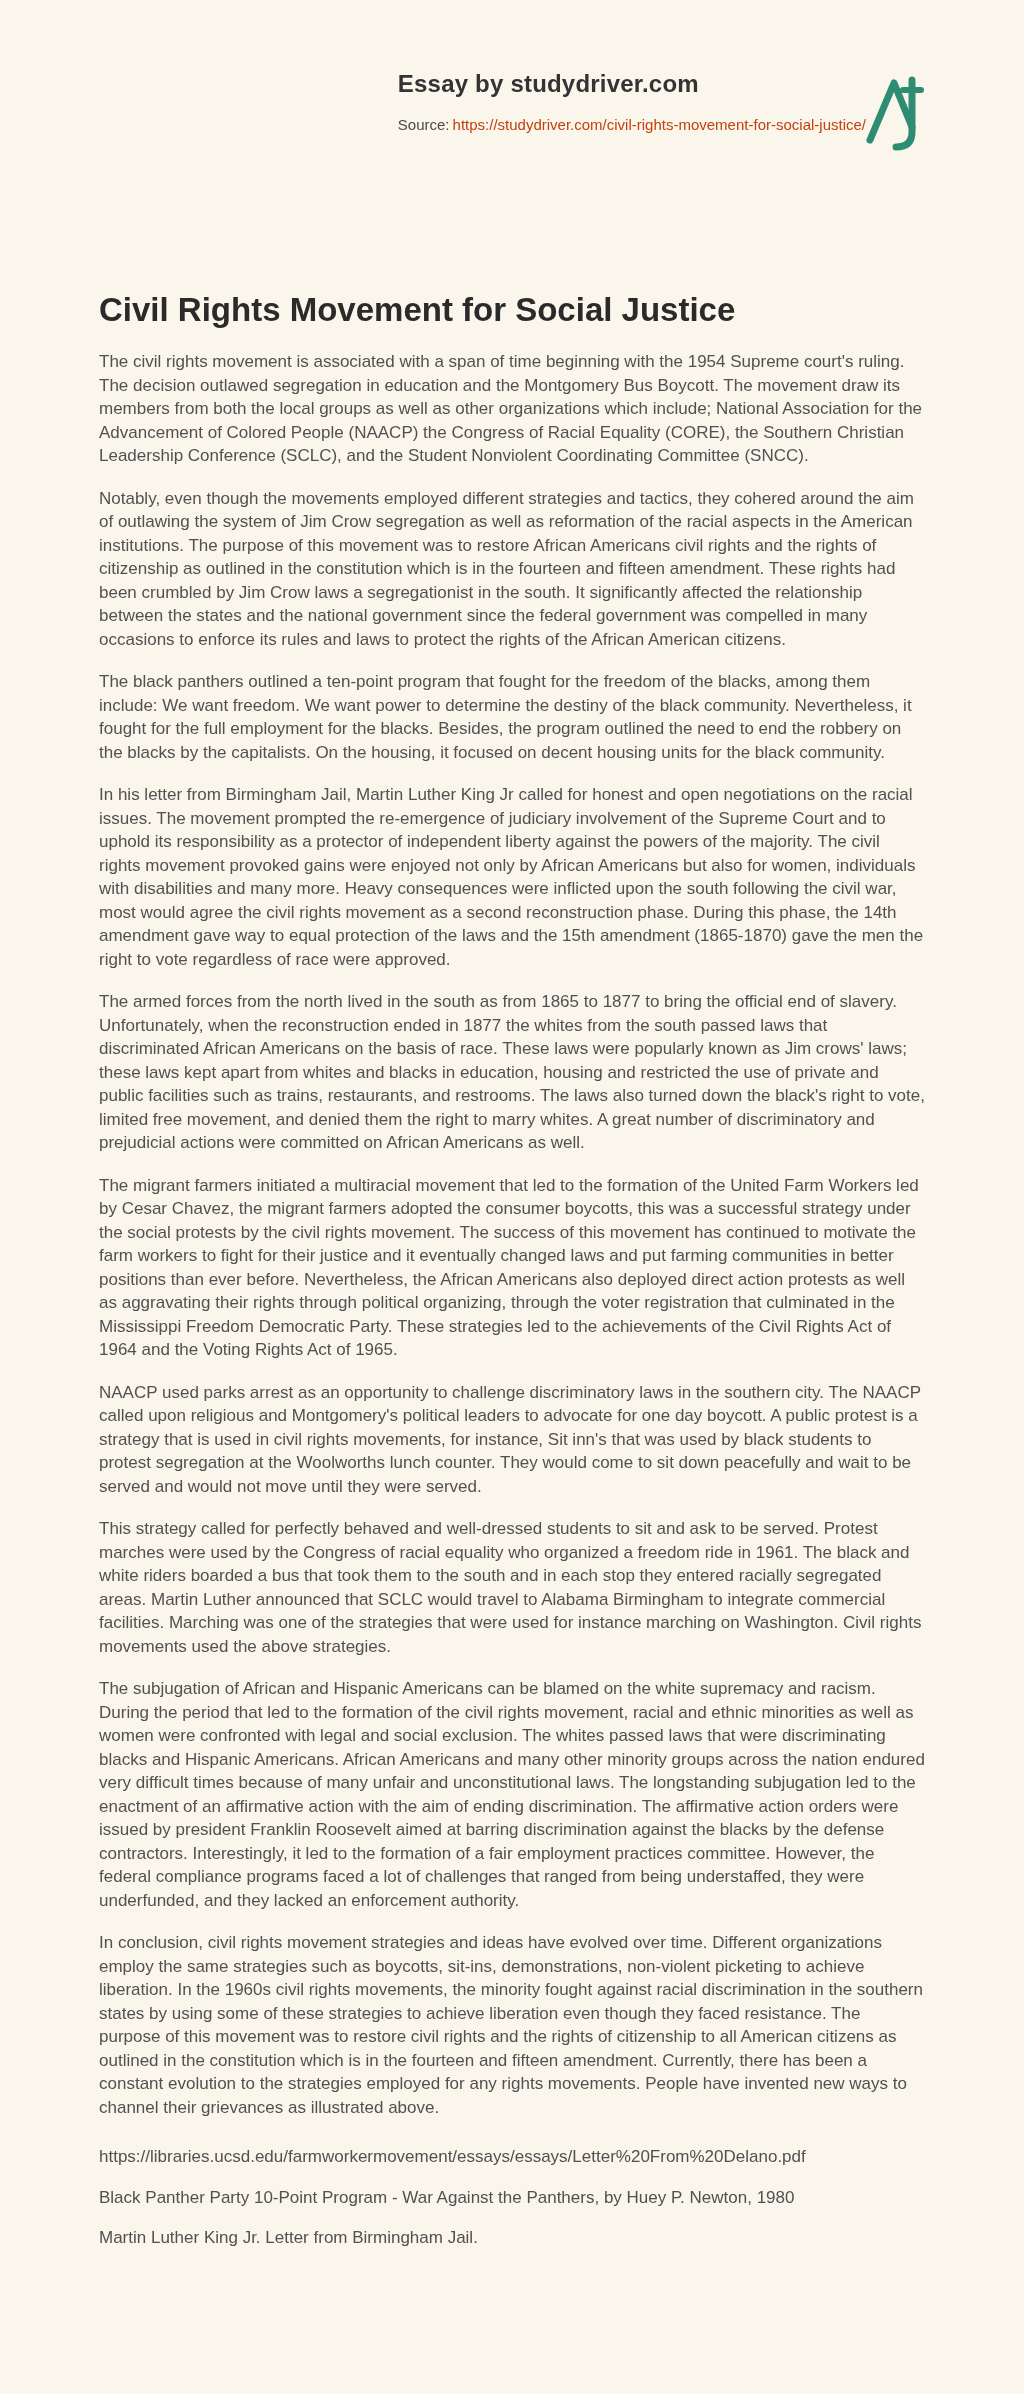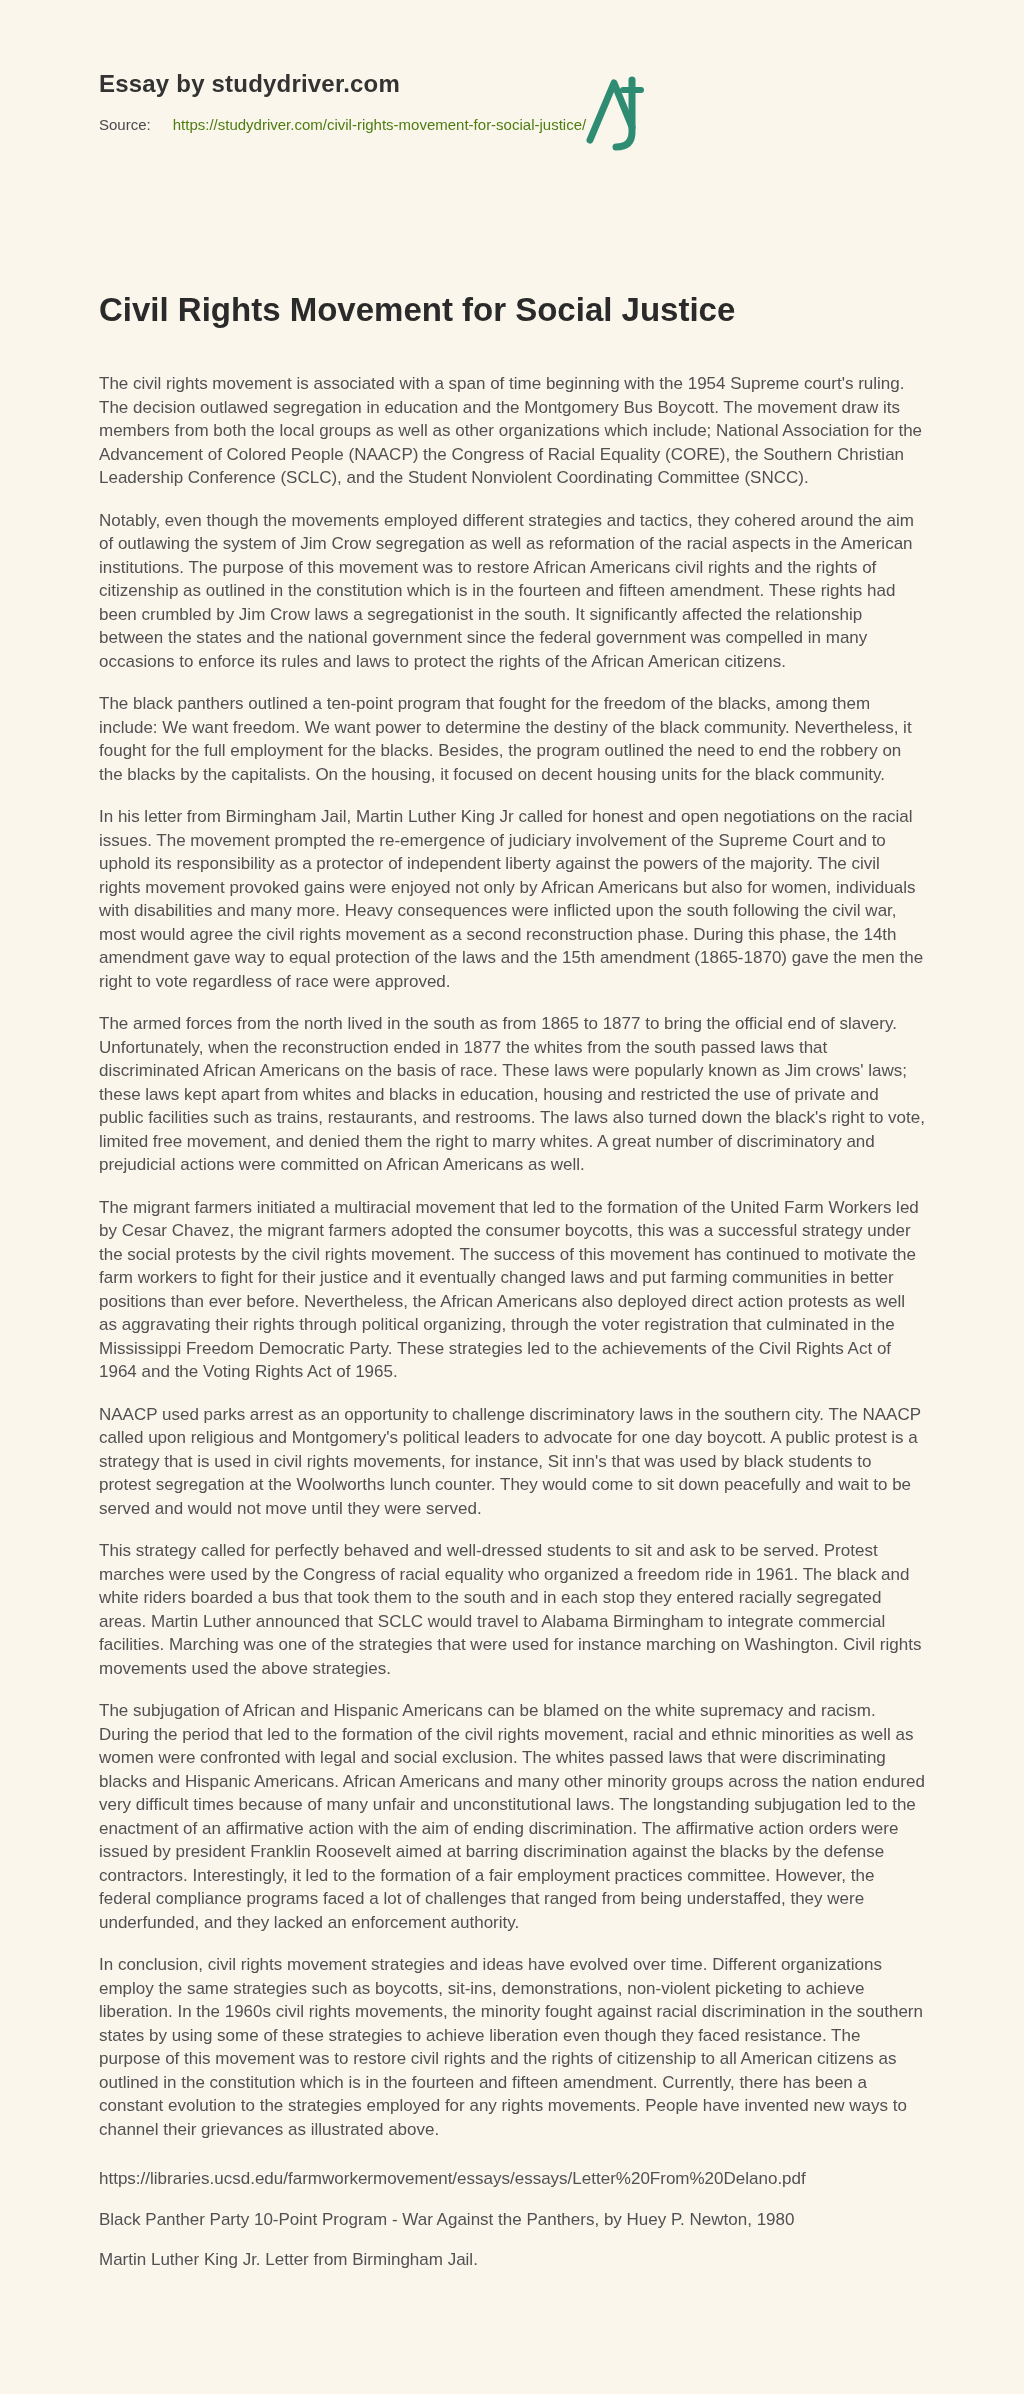--- a/index.html
+++ b/index.html
@@ -12,47 +12,47 @@
   .page {
     position: relative;
     width: 1024px;
     height: 2394px;
     overflow: hidden;
     background: #faf6ec;
     padding: 70px 98px 30px 99px;
   }
   .page-header {
     display: flex;
-    justify-content: flex-start;
+    justify-content: flex-end;
     align-items: flex-start;
   }
   .byline {
     margin: 0;
     font-size: 24px;
     font-weight: 700;
     color: #333333;
     letter-spacing: 0.2px;
   }
   .source-line {
     margin: 18px 0 0 0;
     font-size: 15px;
     color: #4a4a4a;
   }
   .source-url {
-    color: #4d7c0f;
+    color: #c2410c;
     text-decoration: none;
-    margin-left: 22px;
+    margin-left: 3px;
   }
   .logo {
     margin-top: 2px;
     margin-right: 2px;
     flex: 0 0 auto;
   }
   .essay-title {
-    margin: 128px 0 42px 0;
+    margin: 128px 0 20px 0;
     font-size: 33px;
     line-height: 40px;
     font-weight: 700;
     color: #2a2a2a;
   }
   .para {
     margin: 8px 0 19px 0;
     font-size: 17px;
     line-height: 23.5px;
     color: #515151;

